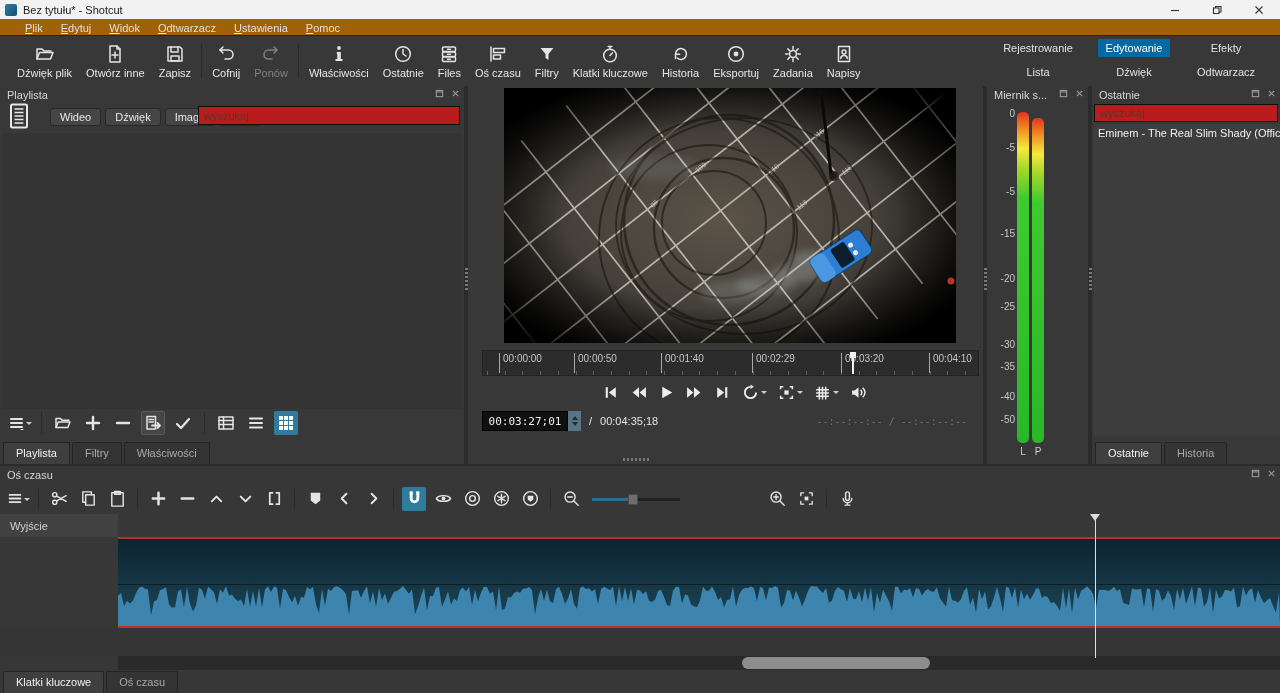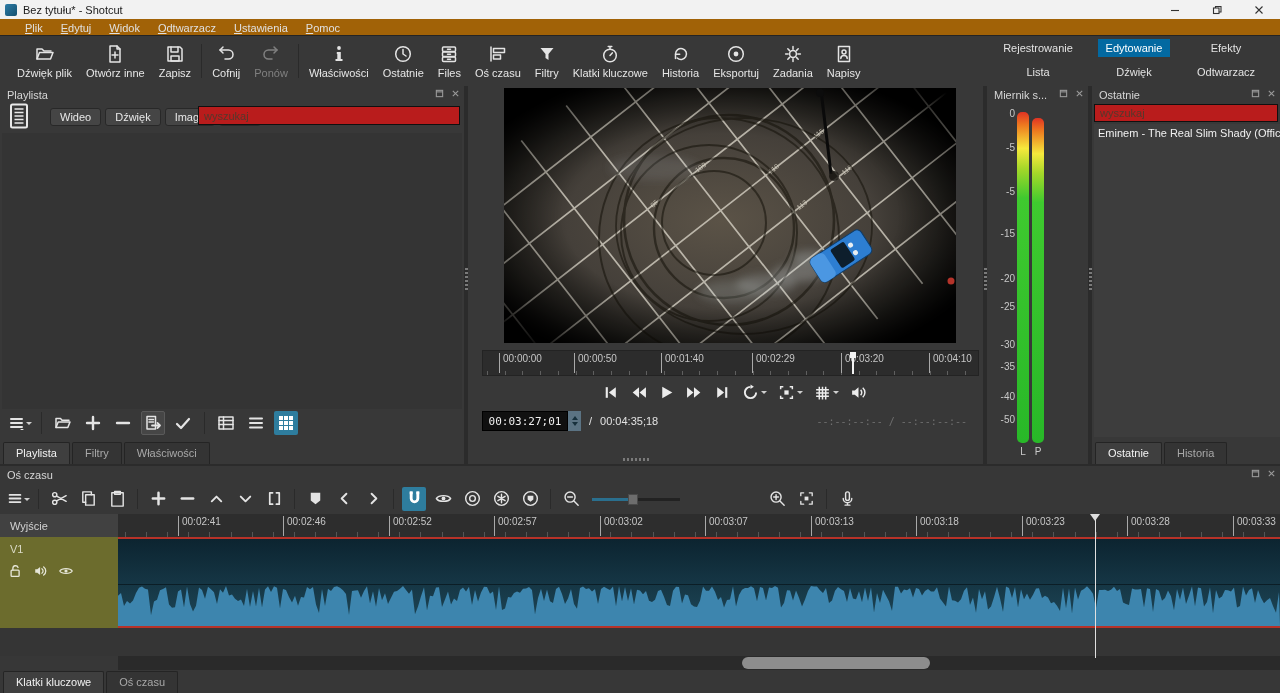--- a/index.html
+++ b/index.html
@@ -741,51 +741,21 @@
           <svg class="ic" viewBox="0 0 20 20">
             <rect x="8" y="3" width="4" height="9" rx="2"></rect>
             <path d="M5.5 10a4.5 4.5 0 0 0 9 0M10 14.5V17M7.5 17h5"></path>
           </svg>
         </span>
     </div>
 
     <div id="tl-corner">
       <span>Wyjście</span>
     </div>
-    <div id="tl-ruler">
-      <span class="rlabel" style="left:60px">00:02:41</span>
-      <span class="rlabel" style="left:165px">00:02:46</span>
-      <span class="rlabel" style="left:271px">00:02:52</span>
-      <span class="rlabel" style="left:376px">00:02:57</span>
-      <span class="rlabel" style="left:482px">00:03:02</span>
-      <span class="rlabel" style="left:587px">00:03:07</span>
-      <span class="rlabel" style="left:693px">00:03:13</span>
-      <span class="rlabel" style="left:798px">00:03:18</span>
-      <span class="rlabel" style="left:904px">00:03:23</span>
-      <span class="rlabel" style="left:1009px">00:03:28</span>
-      <span class="rlabel" style="left:1115px">00:03:33</span>
-    </div>
-
-    <div id="tl-track-head">
-      <span id="v1name">V1</span>
-      <div id="trk-icons">
-        <svg viewBox="0 0 18 18">
-            <rect x="3.5" y="8" width="9" height="7" rx="1"></rect>
-            <path d="M5.5 8V6a3 3 0 0 1 5.8-1"></path>
-          </svg>
-        <svg viewBox="0 0 18 18">
-            <path d="M2.5 7v4h2.3L8 13.5v-9L4.8 7z" fill="#e6e6d8" stroke="none"></path>
-            <path d="M10 6.5a3 3 0 0 1 0 5M12 4.5a5.5 5.5 0 0 1 0 9"></path>
-          </svg>
-        <svg viewBox="0 0 18 18">
-            <path d="M2 9c2.3-3.6 11.7-3.6 14 0-2.3 3.6-11.7 3.6-14 0z"></path>
-            <circle cx="9" cy="9" r="1.8" fill="#e6e6d8" stroke="none"></circle>
-          </svg>
-      </div>
-    </div>
+
 
     <div id="tl-clip">
       <svg id="wave" width="100%" height="100%" viewBox="0 0 1162 87" preserveAspectRatio="none">
           <path fill="#3d85ae" d="M0 87 L0 45 L0 56.7 L3 53.9 L6 67.1 L9 61.9 L12 64.4 L15 61.5 L18 54.0 L21 48.8 L24 47.6 L27 49.7 L30 50.4 L33 76.2 L36 62.5 L39 60.7 L42 51.3 L45 50.1 L48 48.3 L51 65.4 L54 68.7 L57 68.3 L60 52.4 L63 50.4 L66 68.4 L69 47.5 L72 65.0 L75 72.4 L78 66.7 L81 48.4 L84 51.0 L87 59.7 L90 47.7 L93 50.2 L96 53.2 L99 65.1 L102 50.3 L105 53.7 L108 47.0 L111 56.5 L114 55.5 L117 59.8 L120 62.1 L123 60.4 L126 67.1 L129 49.8 L132 68.1 L135 52.1 L138 67.5 L141 48.7 L144 68.6 L147 50.5 L150 47.2 L153 52.9 L156 47.3 L159 48.8 L162 69.6 L165 49.9 L168 50.9 L171 58.1 L174 63.5 L177 56.8 L180 66.8 L183 57.9 L186 58.4 L189 48.1 L192 50.2 L195 48.0 L198 65.5 L201 73.9 L204 49.9 L207 67.1 L210 49.7 L213 52.1 L216 47.9 L219 47.3 L222 48.8 L225 51.3 L228 54.9 L231 75.9 L234 52.1 L237 51.6 L240 51.3 L243 58.8 L246 52.0 L249 47.3 L252 64.6 L255 52.2 L258 67.8 L261 49.1 L264 61.2 L267 54.3 L270 64.9 L273 58.8 L276 52.8 L279 52.0 L282 49.8 L285 47.1 L288 51.0 L291 54.8 L294 50.5 L297 75.2 L300 67.6 L303 57.3 L306 48.2 L309 71.4 L312 56.8 L315 57.3 L318 48.5 L321 48.2 L324 67.9 L327 60.6 L330 52.6 L333 65.6 L336 59.5 L339 61.9 L342 51.0 L345 48.5 L348 52.5 L351 47.8 L354 66.0 L357 51.1 L360 62.4 L363 53.4 L366 47.8 L369 48.1 L372 54.7 L375 52.4 L378 71.1 L381 47.4 L384 70.9 L387 69.4 L390 57.9 L393 58.5 L396 54.1 L399 52.5 L402 53.7 L405 49.8 L408 49.6 L411 48.1 L414 51.0 L417 75.5 L420 59.0 L423 49.8 L426 62.1 L429 50.5 L432 62.3 L435 63.9 L438 50.1 L441 47.8 L444 55.1 L447 65.0 L450 59.4 L453 49.9 L456 64.9 L459 69.8 L462 49.0 L465 47.4 L468 49.9 L471 49.2 L474 52.4 L477 49.9 L480 65.1 L483 50.1 L486 47.7 L489 49.4 L492 51.1 L495 47.5 L498 67.3 L501 47.1 L504 62.6 L507 47.9 L510 62.1 L513 49.3 L516 65.5 L519 50.8 L522 51.5 L525 55.2 L528 52.1 L531 61.7 L534 63.0 L537 60.7 L540 51.9 L543 50.7 L546 57.7 L549 66.1 L552 67.1 L555 51.7 L558 47.7 L561 47.9 L564 64.5 L567 55.6 L570 56.3 L573 65.2 L576 67.6 L579 68.1 L582 61.8 L585 47.6 L588 51.7 L591 51.8 L594 47.4 L597 52.7 L600 61.0 L603 58.1 L606 68.4 L609 60.9 L612 60.4 L615 47.3 L618 67.4 L621 55.9 L624 50.7 L627 49.0 L630 49.0 L633 47.2 L636 49.2 L639 62.2 L642 47.9 L645 49.0 L648 61.4 L651 48.6 L654 49.1 L657 47.0 L660 48.7 L663 68.5 L666 64.1 L669 51.2 L672 51.6 L675 61.4 L678 51.6 L681 58.7 L684 67.6 L687 60.5 L690 51.9 L693 47.1 L696 47.5 L699 47.4 L702 51.2 L705 53.9 L708 49.1 L711 64.1 L714 61.5 L717 51.7 L720 48.1 L723 50.3 L726 52.0 L729 63.0 L732 49.0 L735 59.4 L738 60.3 L741 52.3 L744 63.2 L747 48.5 L750 62.0 L753 48.2 L756 73.5 L759 54.1 L762 63.9 L765 50.7 L768 56.6 L771 62.2 L774 72.1 L777 47.8 L780 47.8 L783 54.5 L786 50.6 L789 51.2 L792 49.3 L795 58.5 L798 49.1 L801 50.1 L804 56.4 L807 52.1 L810 49.9 L813 52.6 L816 52.5 L819 48.3 L822 59.6 L825 63.4 L828 67.5 L831 47.6 L834 61.2 L837 61.7 L840 63.5 L843 60.2 L846 51.7 L849 48.2 L852 66.0 L855 58.6 L858 73.7 L861 50.0 L864 60.3 L867 52.2 L870 70.4 L873 67.6 L876 58.3 L879 47.7 L882 59.3 L885 73.0 L888 47.5 L891 48.9 L894 59.0 L897 48.1 L900 68.5 L903 50.2 L906 60.3 L909 54.5 L912 60.8 L915 55.8 L918 49.4 L921 49.3 L924 58.9 L927 56.8 L930 58.4 L933 64.2 L936 63.1 L939 66.8 L942 71.9 L945 48.7 L948 69.2 L951 49.2 L954 74.6 L957 48.6 L960 60.6 L963 51.7 L966 50.0 L969 47.3 L972 50.6 L975 54.8 L978 69.1 L981 50.9 L984 51.1 L987 50.7 L990 52.0 L993 50.7 L996 47.7 L999 51.9 L1002 50.1 L1005 63.4 L1008 64.9 L1011 65.9 L1014 49.4 L1017 50.6 L1020 50.4 L1023 50.0 L1026 68.5 L1029 49.2 L1032 50.0 L1035 72.9 L1038 50.1 L1041 51.7 L1044 61.7 L1047 58.9 L1050 51.4 L1053 57.2 L1056 71.2 L1059 49.9 L1062 60.8 L1065 48.6 L1068 65.0 L1071 56.4 L1074 47.2 L1077 67.2 L1080 48.4 L1083 49.2 L1086 67.4 L1089 63.0 L1092 48.2 L1095 74.2 L1098 51.1 L1101 59.6 L1104 57.6 L1107 51.1 L1110 51.3 L1113 52.4 L1116 48.5 L1119 68.6 L1122 66.9 L1125 47.5 L1128 56.6 L1131 50.9 L1134 49.3 L1137 64.0 L1140 51.0 L1143 58.8 L1146 64.3 L1149 61.3 L1152 59.0 L1155 66.9 L1158 73.8 L1161 52.9 L1162 87 Z"></path>
         </svg>
     </div>
 
     <div id="tl-below"></div>
     <div id="tl-scroll">
       <div id="tl-thumb"></div>

